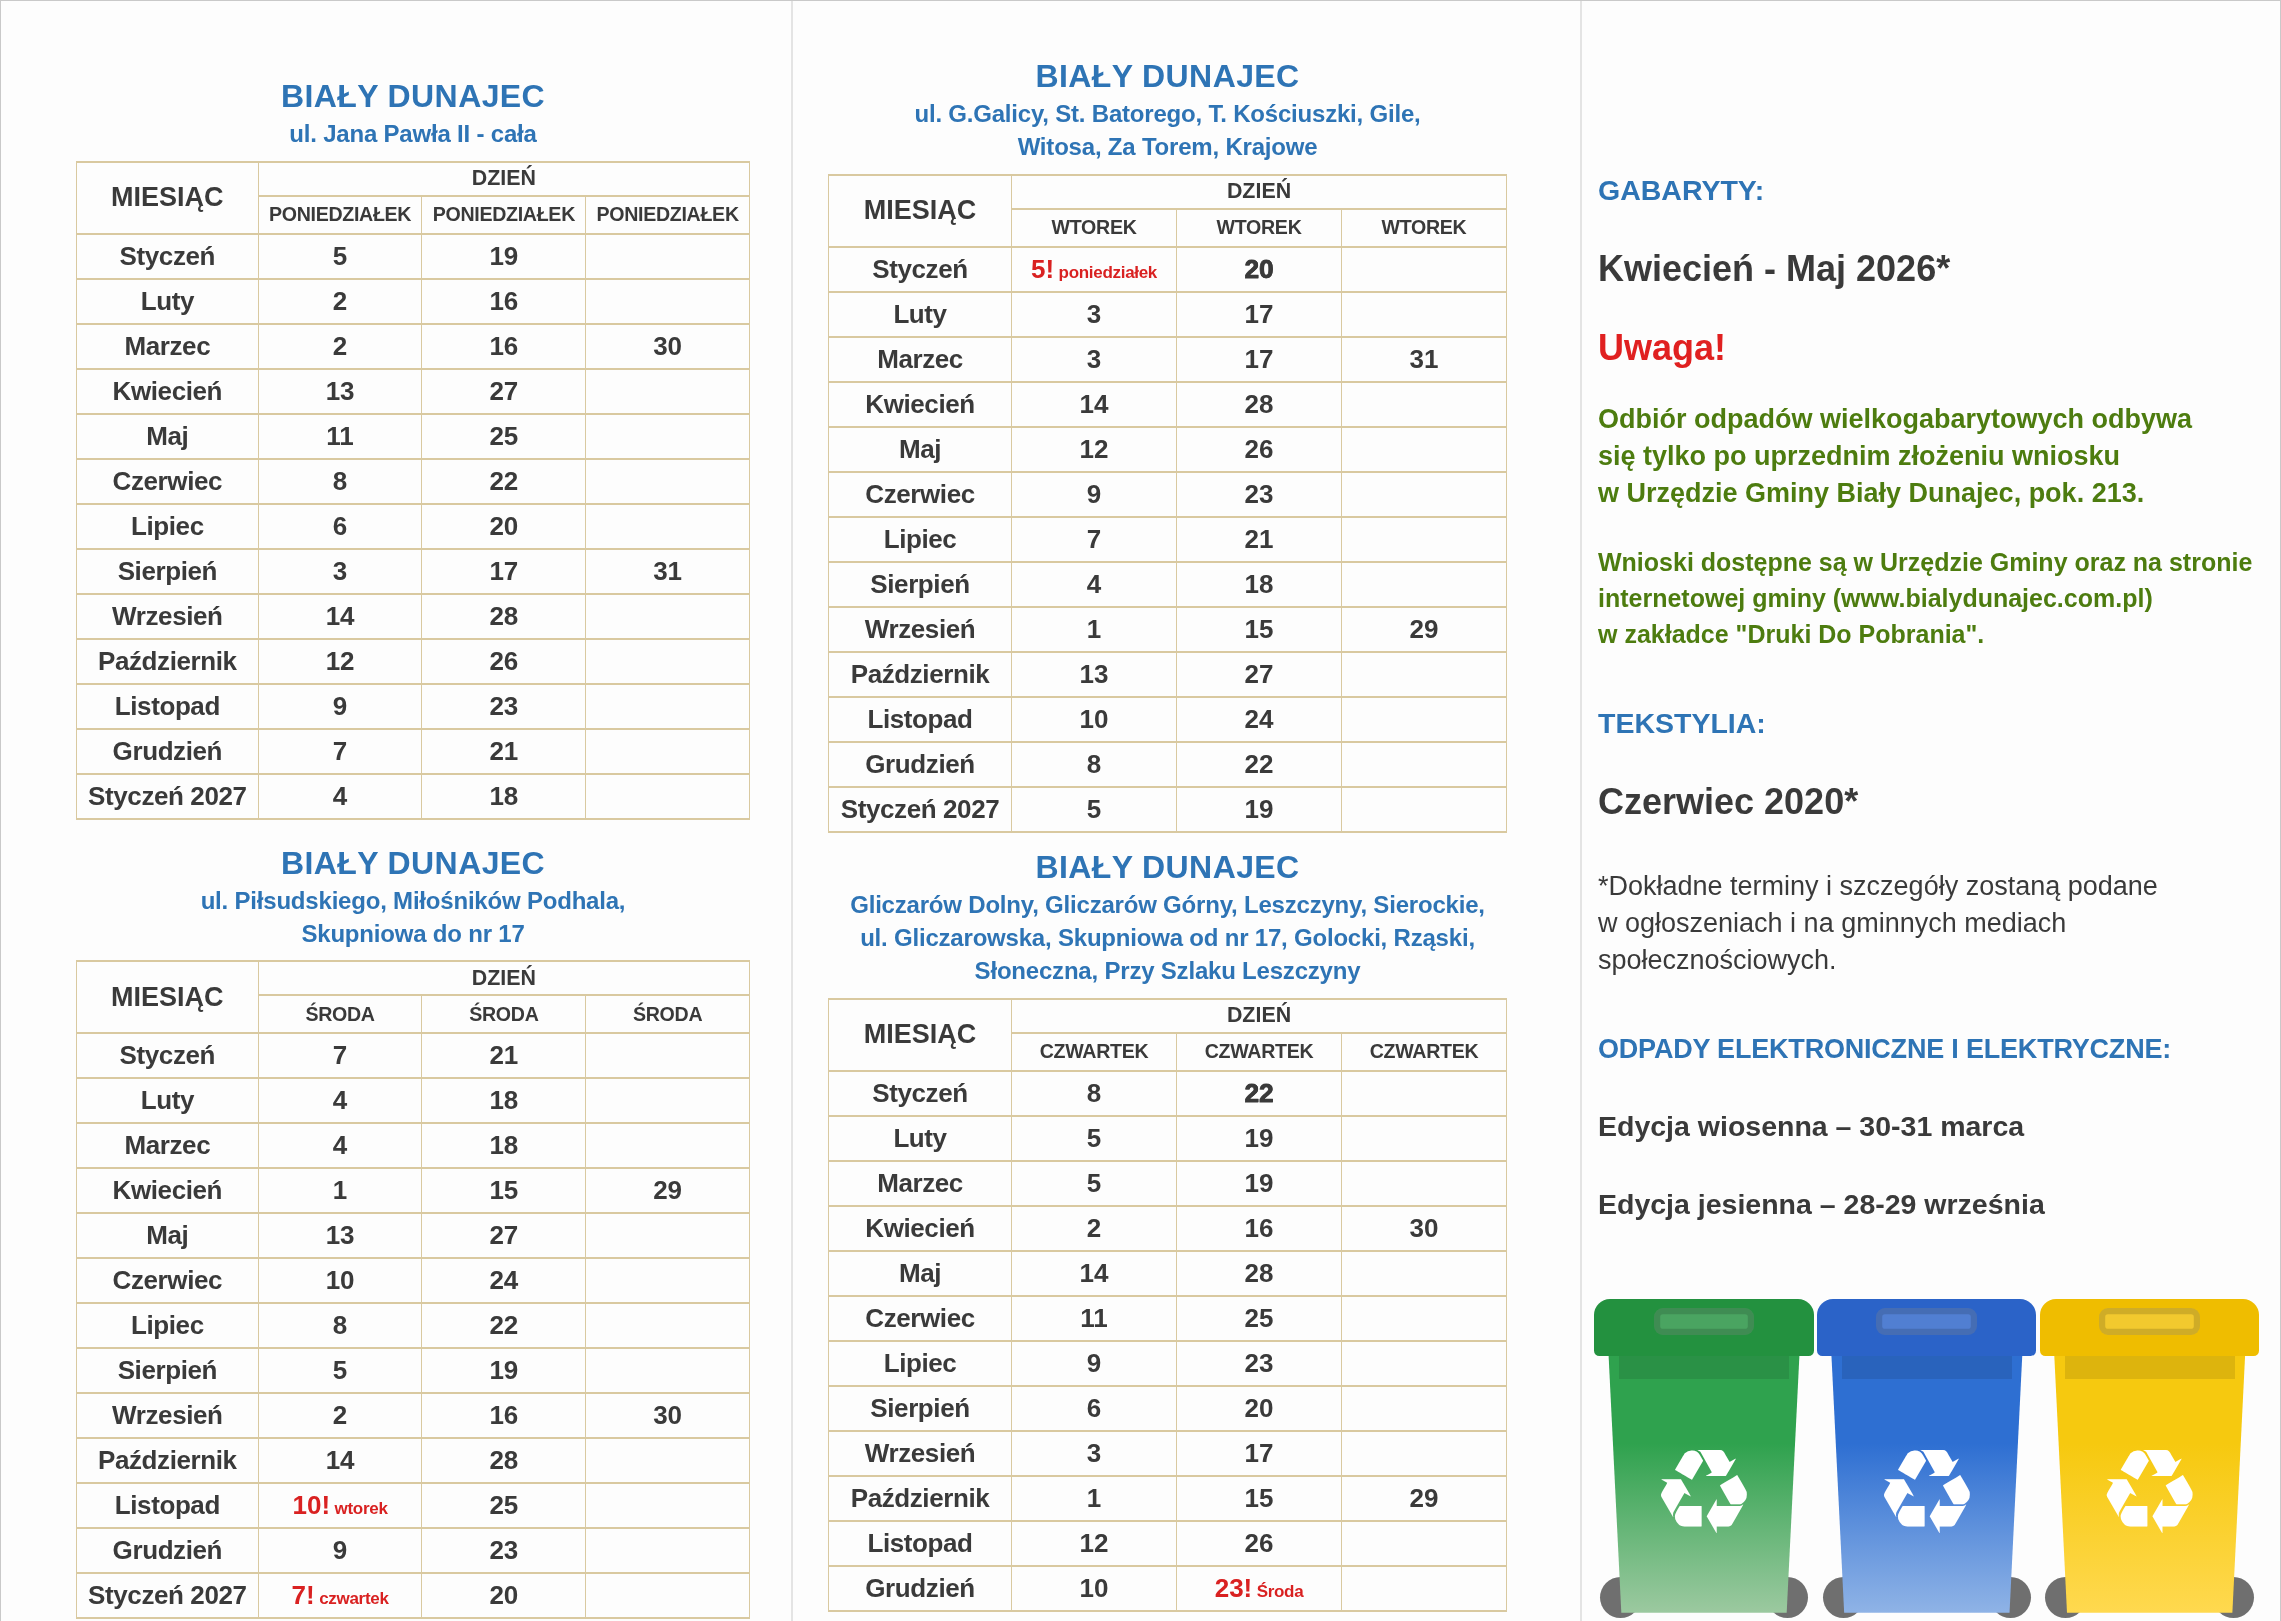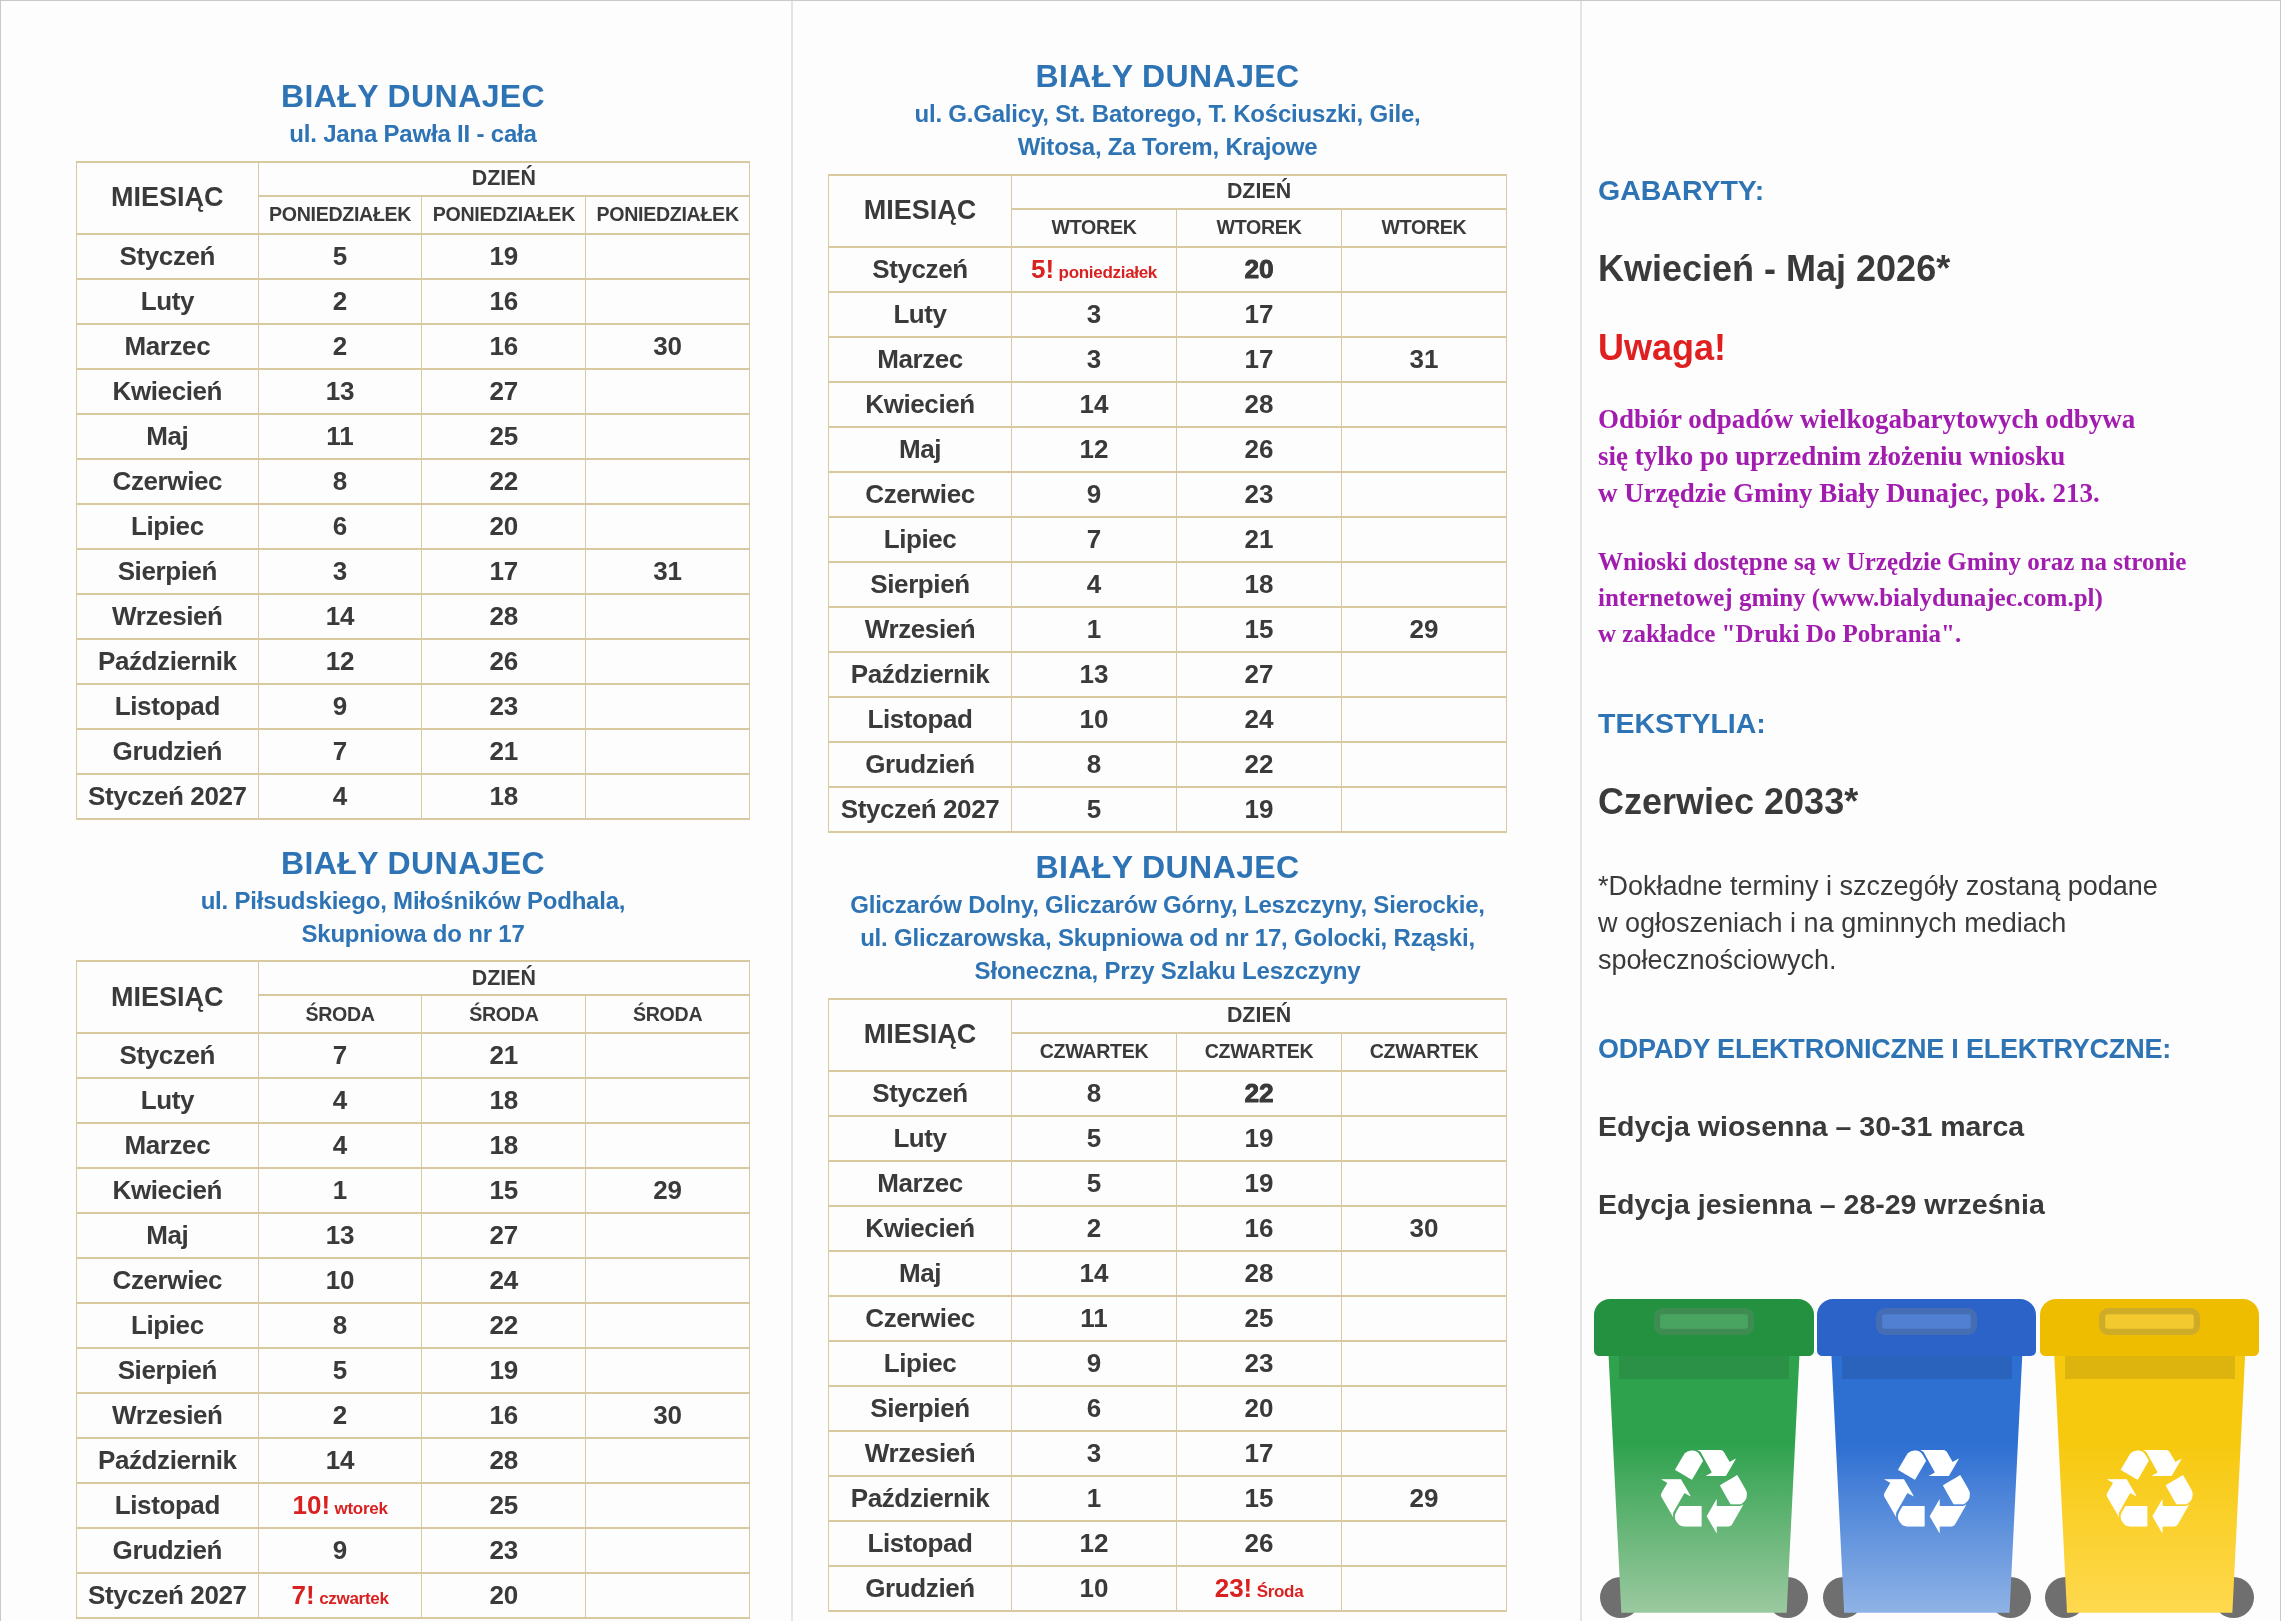--- a/index.html
+++ b/index.html
@@ -34,22 +34,22 @@
   table.cal .num.red,table.cal .note.red{color:#d92121;}
   table.cal .num.strong{-webkit-text-stroke:0.8px currentColor;text-shadow:0.4px 0 0 currentColor;}
   table.cal .note{font-size:17px;font-weight:700;letter-spacing:-0.3px;}
 
   
   #panel-right{padding-top:118px;box-sizing:border-box;}
   .rp-h1{margin:0;color:#2e74b5;font-size:42px;font-weight:700;letter-spacing:0.4px;}
   .rp-sub{margin:55px 0 0 0;color:#2e74b5;font-size:28.5px;font-weight:700;}
   .rp-date{margin:41px 0 0 0;color:#3a3a3a;font-size:36px;font-weight:700;}
   .rp-uwaga{margin:37px 0 0 0;color:#e02020;font-size:36px;font-weight:700;}
-  .rp-para{margin:32px 0 0 0;color:#a21caf;font-size:27px;font-weight:700;
-           line-height:37px;white-space:pre-line;font-family:Liberation Serif, serif;}
+  .rp-para{margin:32px 0 0 0;color:#4d7c0f;font-size:27px;font-weight:700;
+           line-height:37px;white-space:pre-line;}
   .rp-para.small{font-size:25px;line-height:36px;}
   .rp-foot{margin:45px 0 0 0;color:#3a3a3a;font-size:27px;font-weight:400;
            line-height:37px;white-space:pre-line;}
   .rp-elektro{margin:55px 0 0 0;color:#2e74b5;font-size:27px;font-weight:700;letter-spacing:-0.2px;}
   .rp-edycja{margin:45px 0 0 0;color:#3a3a3a;font-size:28.5px;font-weight:700;}
 
   
   .bins{position:absolute;left:0;right:5.3px;bottom:5.3px;height:331px;
         display:flex;justify-content:space-between;align-items:flex-end;}
   .bin{position:relative;width:212px;height:317px;}
@@ -498,21 +498,21 @@
     <h3 class="rp-sub">GABARYTY:</h3>
     <p class="rp-date">Kwiecień - Maj 2026*</p>
     <p class="rp-uwaga">Uwaga!</p>
     <p class="rp-para">Odbiór odpadów wielkogabarytowych odbywa
 się tylko po uprzednim złożeniu wniosku
 w Urzędzie Gminy Biały Dunajec, pok. 213.</p>
     <p class="rp-para small">Wnioski dostępne są w Urzędzie Gminy oraz na stronie
 internetowej gminy (www.bialydunajec.com.pl)
 w zakładce "Druki Do Pobrania".</p>
     <h3 class="rp-sub">TEKSTYLIA:</h3>
-    <p class="rp-date">Czerwiec 2033*</p>
+    <p class="rp-date">Czerwiec 2020*</p>
     <p class="rp-foot">*Dokładne terminy i szczegóły zostaną podane
  w ogłoszeniach i na gminnych mediach
  społecznościowych.</p>
     <h3 class="rp-elektro">ODPADY ELEKTRONICZNE I ELEKTRYCZNE:</h3>
     <p class="rp-edycja">Edycja wiosenna – 30-31 marca</p>
     <p class="rp-edycja">Edycja jesienna – 28-29 września</p>
 
     <div class="bins">
       <div class="bin" style="--c1: #2fa24e; --c2: #9cc9a0; --lid: #23913f;">
         <div class="wheel wl"></div>

